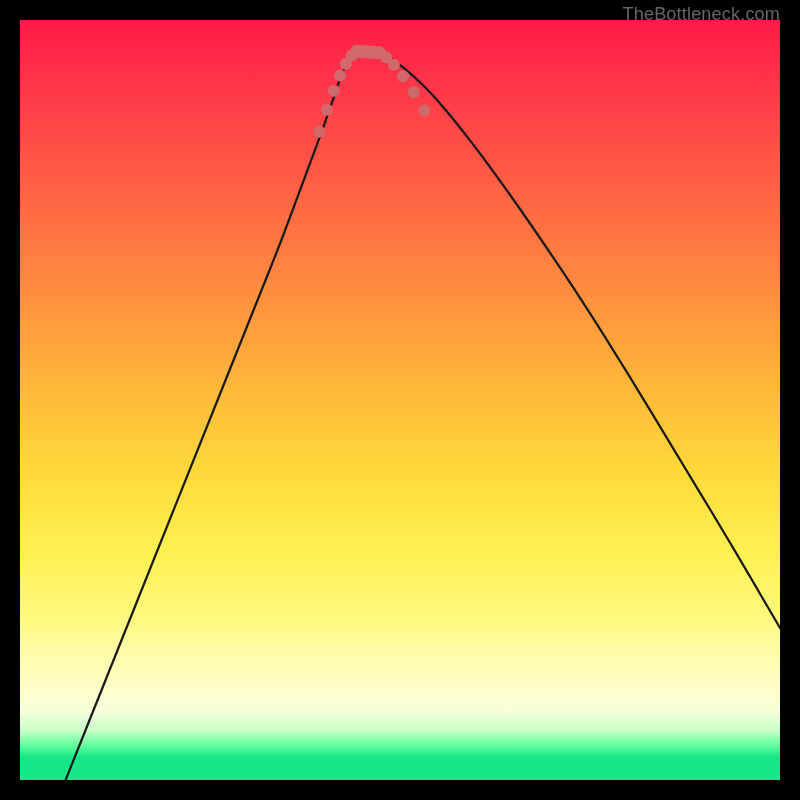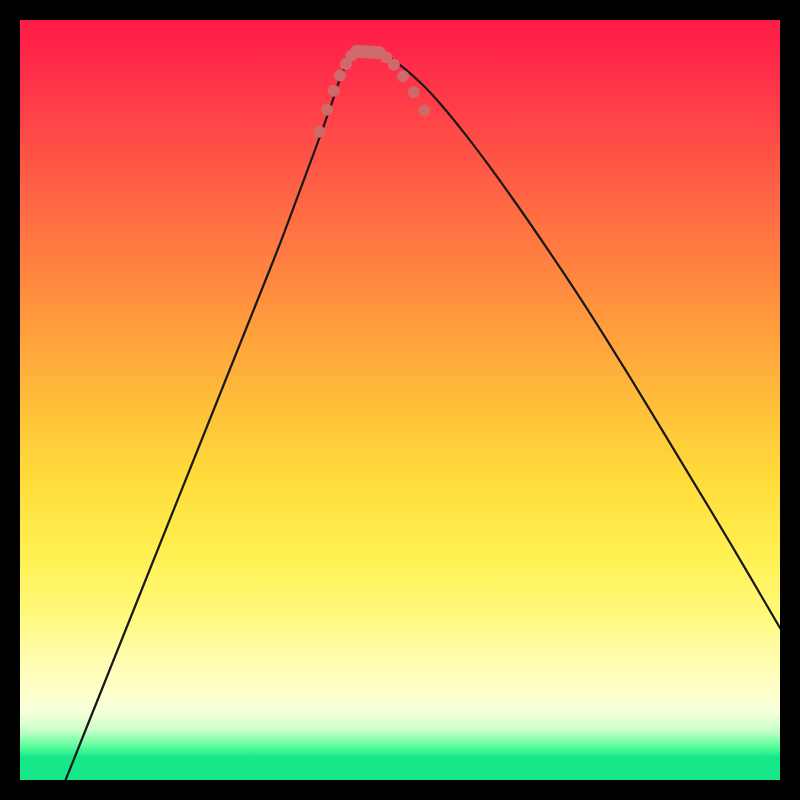--- a/index.html
+++ b/index.html
@@ -64,20 +64,21 @@
   }
   .marker {
     fill: #d06a6a;
     stroke: none;
   }
 </style>
 </head>
 <body>
 
 <div class="outer">
+  <div class="watermark">TheBottleneck.com</div>
   <div class="plot-area">
     <svg class="curve" viewBox="0 0 760 760">
       <path id="curvePath" class="curve-path" d="M 45.6 760.0 Q 45.6 760.0 60.8 722.0 Q 76.0 684.0 91.2 646.0 Q 106.4 608.0 121.6 570.0 Q 136.8 532.0 152.0 494.0 Q 167.2 456.0 178.6 427.5 Q 190.0 399.0 201.4 370.5 Q 212.8 342.0 220.4 323.0 Q 228.0 304.0 235.6 285.0 Q 243.2 266.0 250.8 247.0 Q 258.4 228.0 264.1 212.8 Q 269.8 197.6 275.5 182.4 Q 281.2 167.2 286.1 153.9 Q 291.1 140.6 295.3 129.2 Q 299.4 117.8 302.9 108.3 Q 306.3 98.8 308.9 91.2 Q 311.6 83.6 313.9 76.8 Q 316.2 69.9 318.1 64.2 Q 320.0 58.5 321.9 54.0 Q 323.8 49.4 325.3 46.0 Q 326.8 42.6 328.3 39.9 Q 329.8 37.2 331.4 35.3 Q 332.9 33.4 334.8 32.3 Q 336.7 31.2 338.6 30.8 Q 340.5 30.4 342.8 30.4 Q 345.0 30.4 347.3 30.4 Q 349.6 30.4 352.6 31.2 Q 355.7 31.9 360.2 33.4 Q 364.8 35.0 370.9 38.8 Q 377.0 42.6 384.6 48.6 Q 392.2 54.7 401.3 63.5 Q 410.4 72.2 421.8 85.5 Q 433.2 98.8 446.5 115.9 Q 459.8 133.0 475.0 153.9 Q 490.2 174.8 507.3 199.5 Q 524.4 224.2 543.4 252.7 Q 562.4 281.2 585.2 317.3 Q 608.0 353.4 630.8 391.4 Q 653.6 429.4 680.2 473.1 Q 706.8 516.8 733.4 562.4 L 760.0 608.0"></path>
       <g id="markerGroup">
           <circle cx="299.4" cy="111.7" r="6" class="marker"></circle>
           <circle cx="307.0" cy="89.7" r="6" class="marker"></circle>
           <circle cx="313.9" cy="70.7" r="6" class="marker"></circle>
           <circle cx="320.0" cy="55.5" r="6" class="marker"></circle>
           <circle cx="326.0" cy="44.1" r="6" class="marker"></circle>
           <circle cx="331.4" cy="35.7" r="6" class="marker"></circle>

